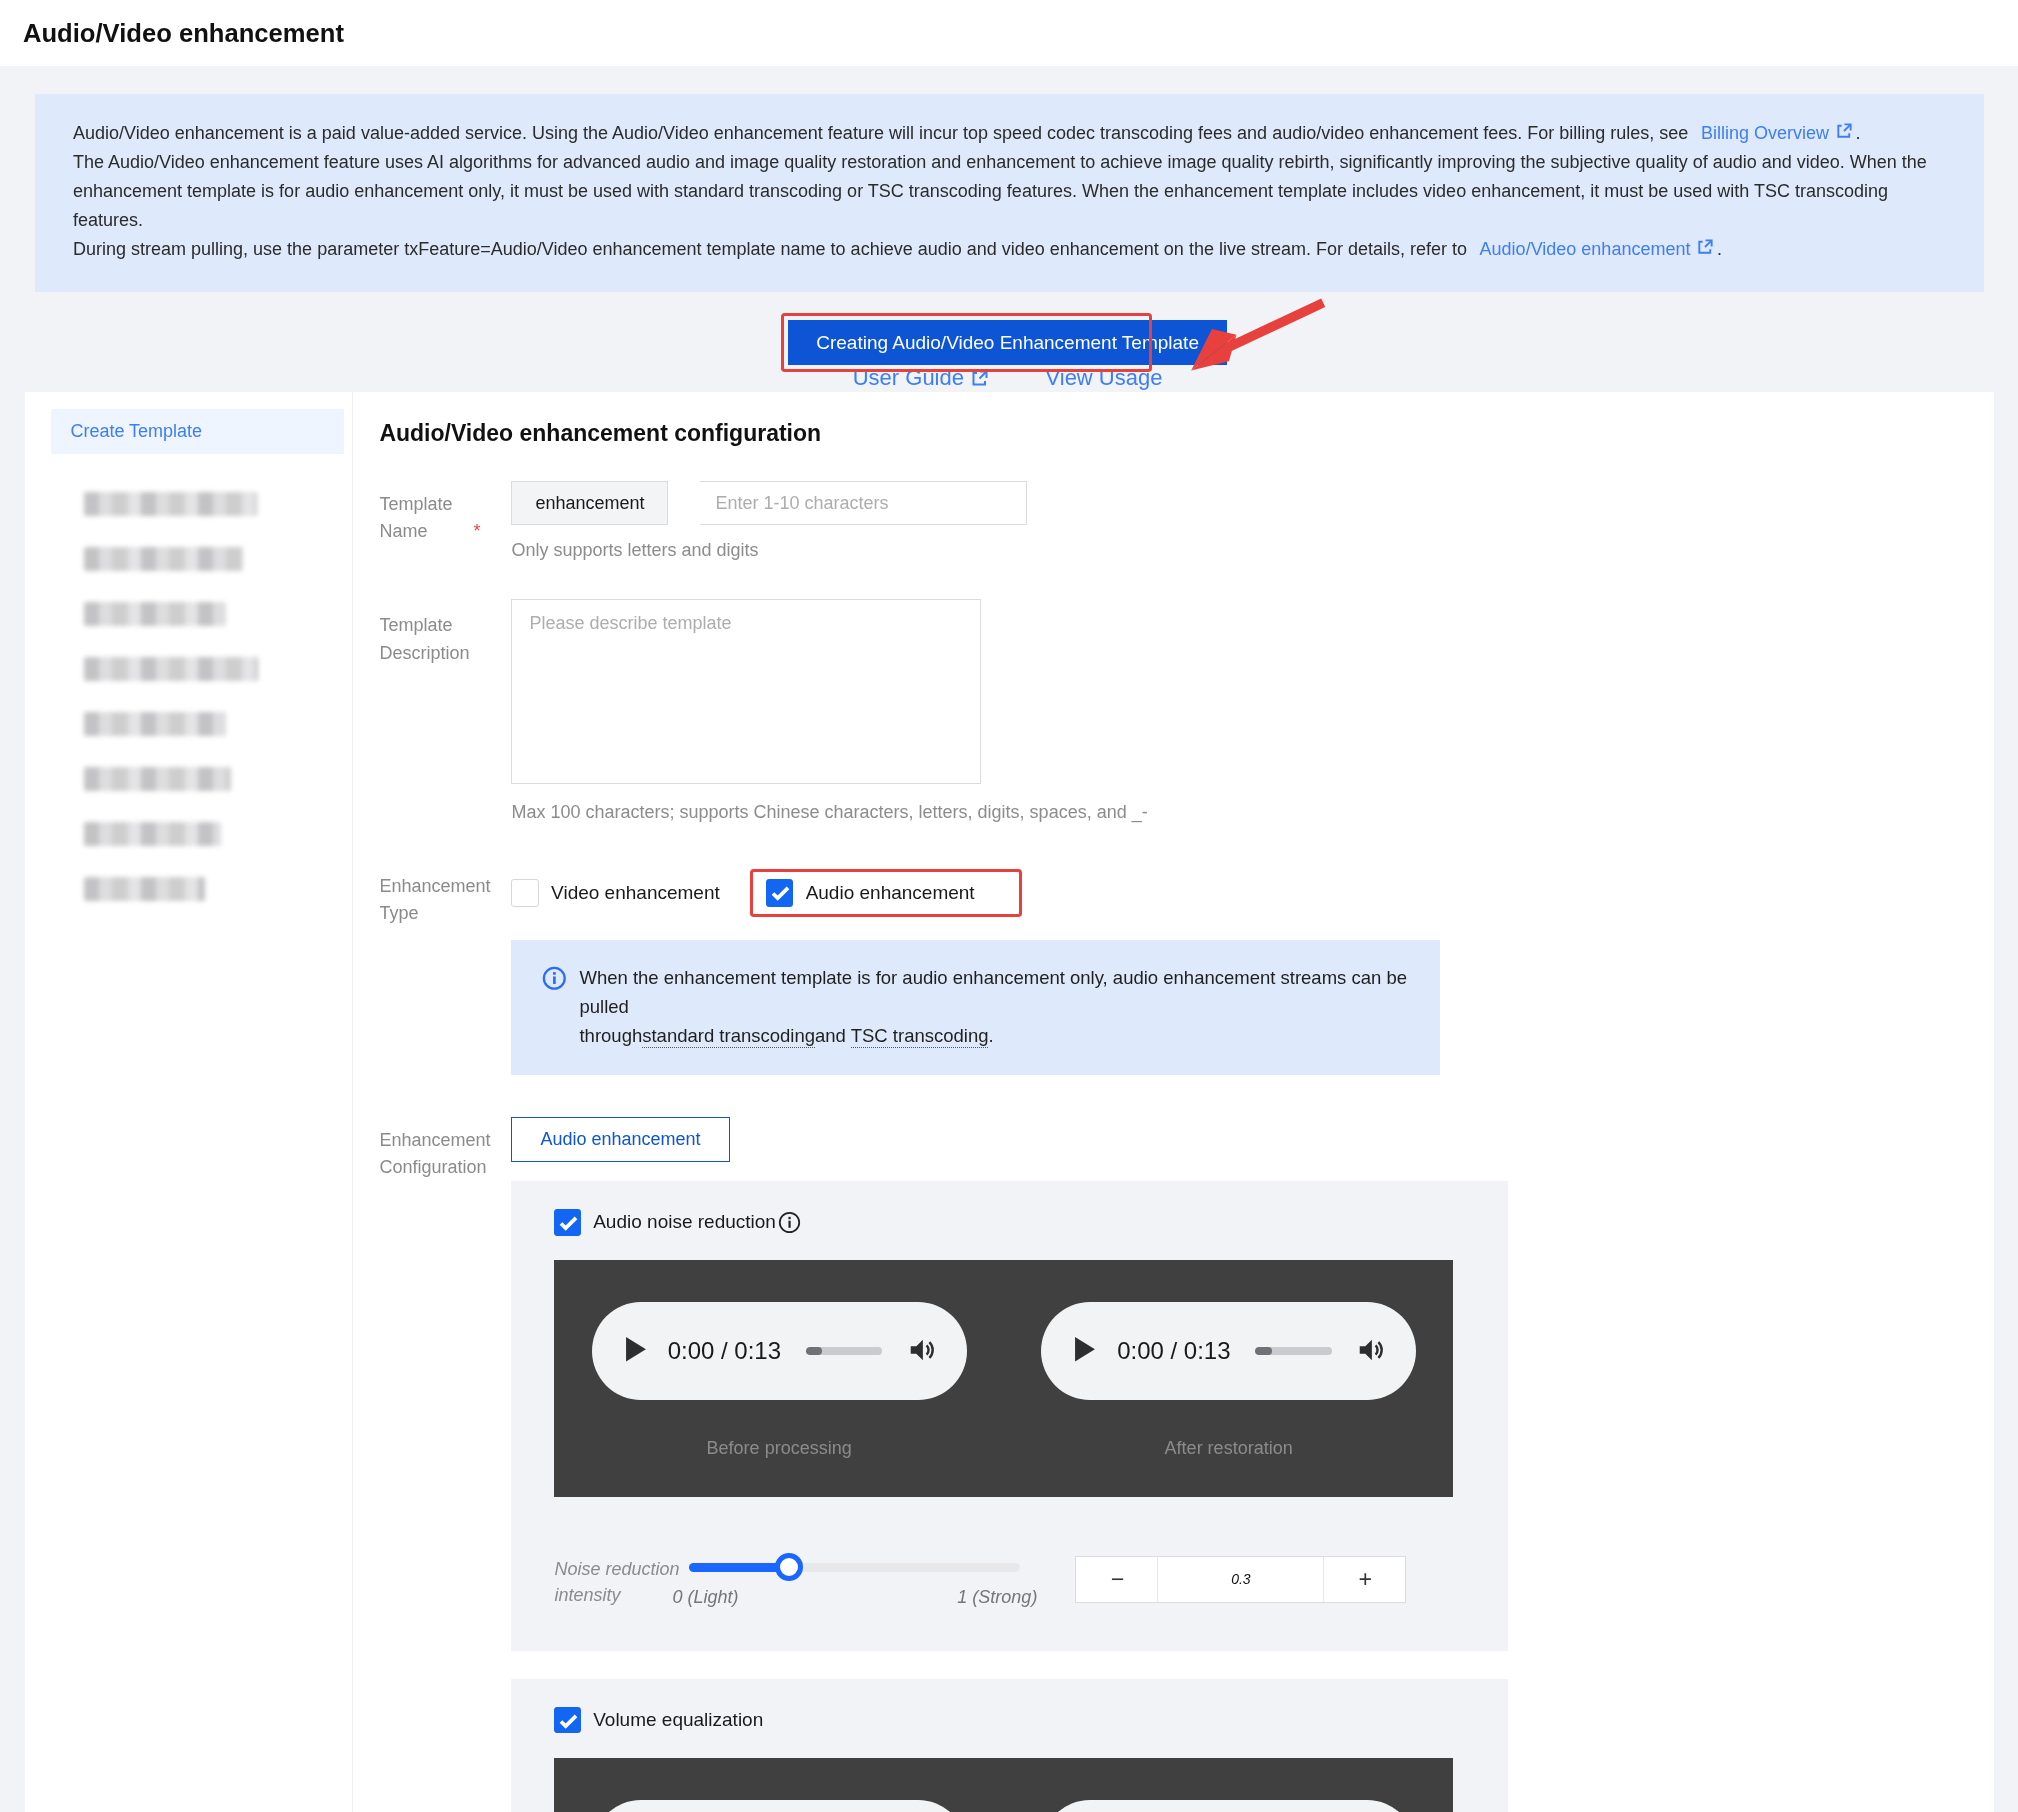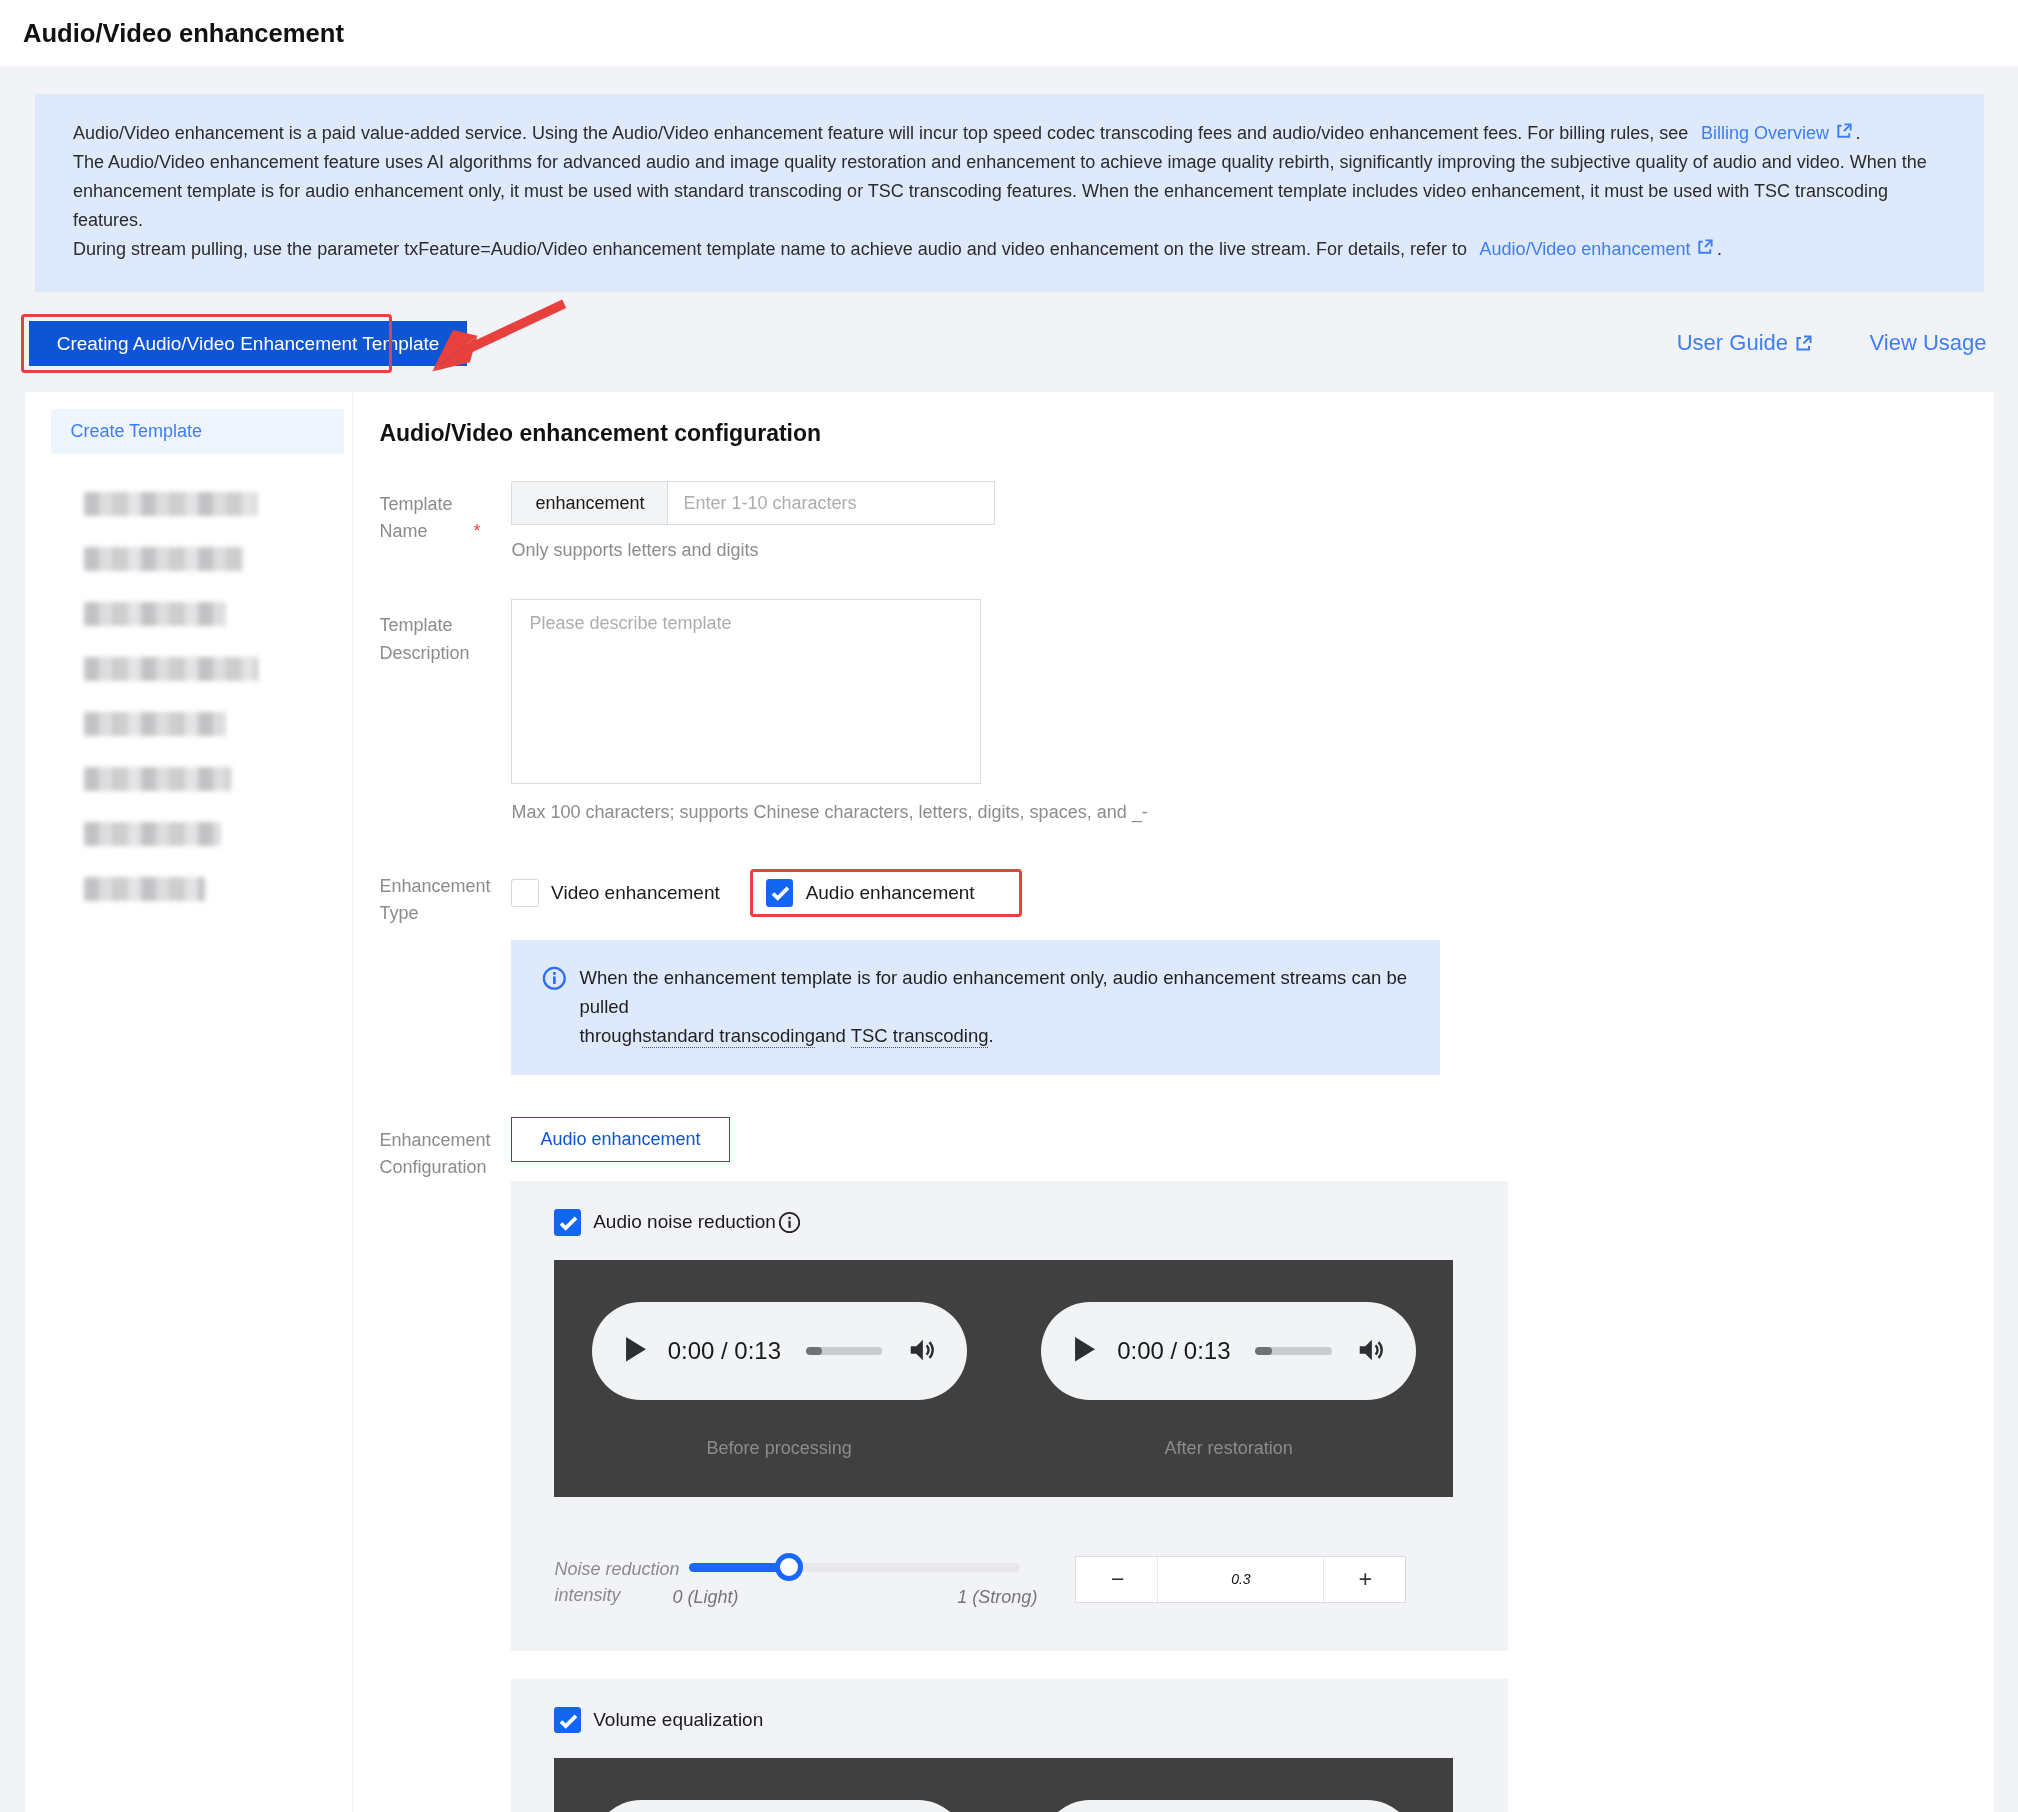--- a/index.html
+++ b/index.html
@@ -16,21 +16,21 @@
   
   .page { background:#f2f3f7; min-height:1746px; padding:28px 23px 0 23px; }
 
   
   .banner { background:#dfe9fc; padding:24.6px 38px 28px 38px; margin:0 12px; font-size:18px; line-height:29px; color:#2b2b2b; }
   .banner a { color:#3d7ef6; text-decoration:none; }
   .ext-icon { display:inline-block; width:18px; height:18px; vertical-align:-1.9px; margin:0 2.8px 0 5.7px; }
   .ext-icon svg { display:block; }
 
   
-  .toolbar { display:flex; justify-content:space-between; align-items:center; margin:28px 9.5px 0 5.7px; position:relative; height:47px; }
+  .toolbar { display:flex; justify-content:space-between; align-items:center; margin:28px 9.5px 0 5.7px; position:relative; height:47px;flex-direction:column; }
   .create-btn-wrap { position:relative; }
   .btn-primary {
     background:#0d55d4; color:#fff; border:none; font-size:19px;
     padding:0 28px; height:45px; line-height:45px; cursor:pointer;
     font-family:"Liberation Sans", sans-serif; display:inline-block;
   }
   .red-box-btn {
     position:absolute; left:-7.6px; top:-6.6px; width:371px; height:59px;
     border:3.8px solid #e8403c; border-radius:3.8px; pointer-events:none;
   }
@@ -55,21 +55,21 @@
   }
 
   
   .main { flex:1; padding:28px 38px 0 26.5px; }
   .main h2 { font-size:23px; font-weight:bold; color:#111; }
   .frow { display:flex; align-items:flex-start; }
   .flabel { width:132px; flex-shrink:0; color:#8b8b8b; font-size:18px; line-height:27.4px; padding-top:9.5px; }
   .flabel .star { color:#e54545; margin-left:13.2px; font-size:18px; }
   .fctrl { flex:1; }
 
-  .name-group { display:flex; }
+  .name-group { display:flex;gap:32px; }
   .name-prefix {
     background:#f3f4f6; border:0.9px solid #dcdcdc; height:44px; line-height:42px;
     padding:0 23px; font-size:18px; color:#1a1a1a;
   }
   .name-input {
     border:0.9px solid #dcdcdc; border-left:none; height:44px; width:327px;
     font-size:18px; padding:0 15px; color:#333; font-family:"Liberation Sans", sans-serif;
   }
   .name-input::placeholder, textarea::placeholder { color:#adadad; }
   .helper { color:#8c8c8c; font-size:18px; margin-top:15px; }

